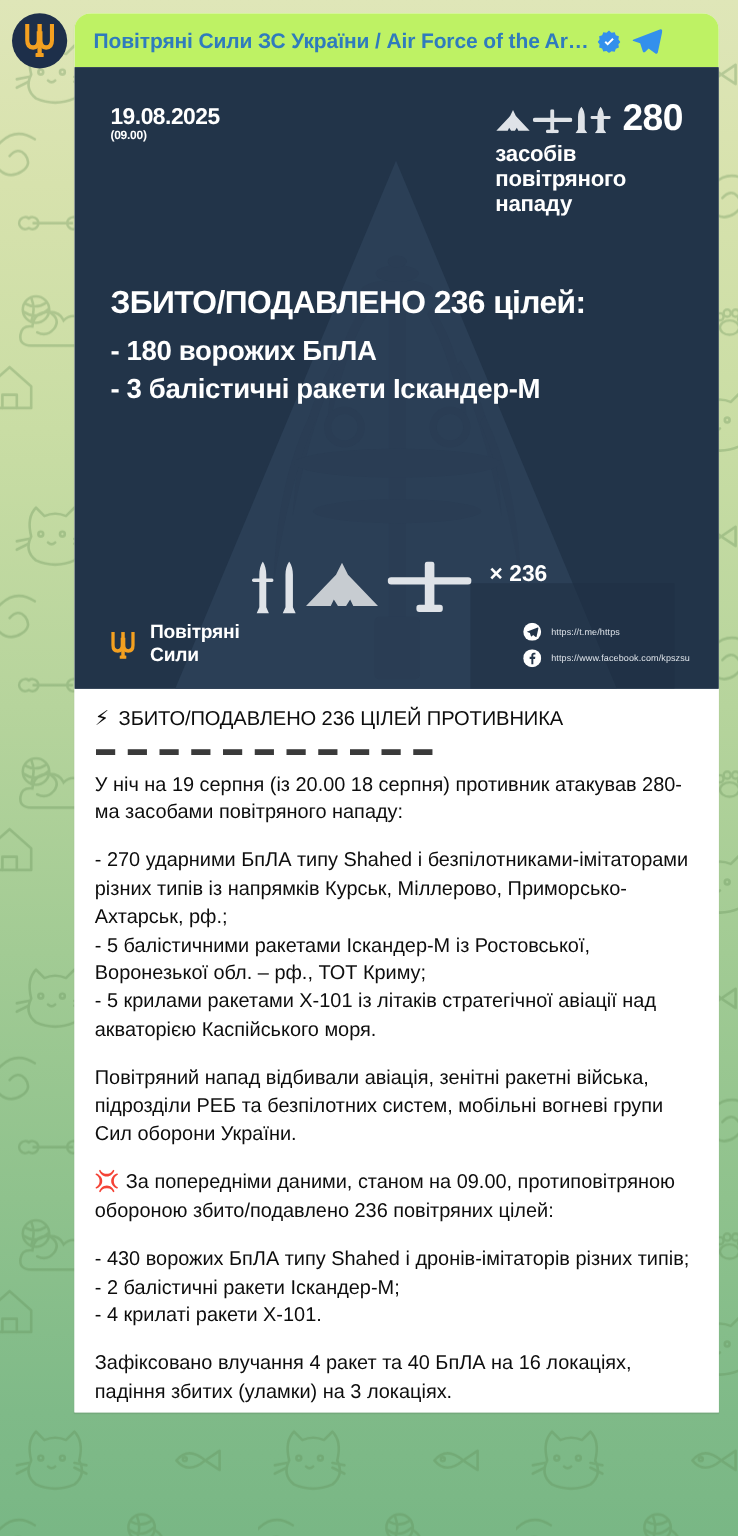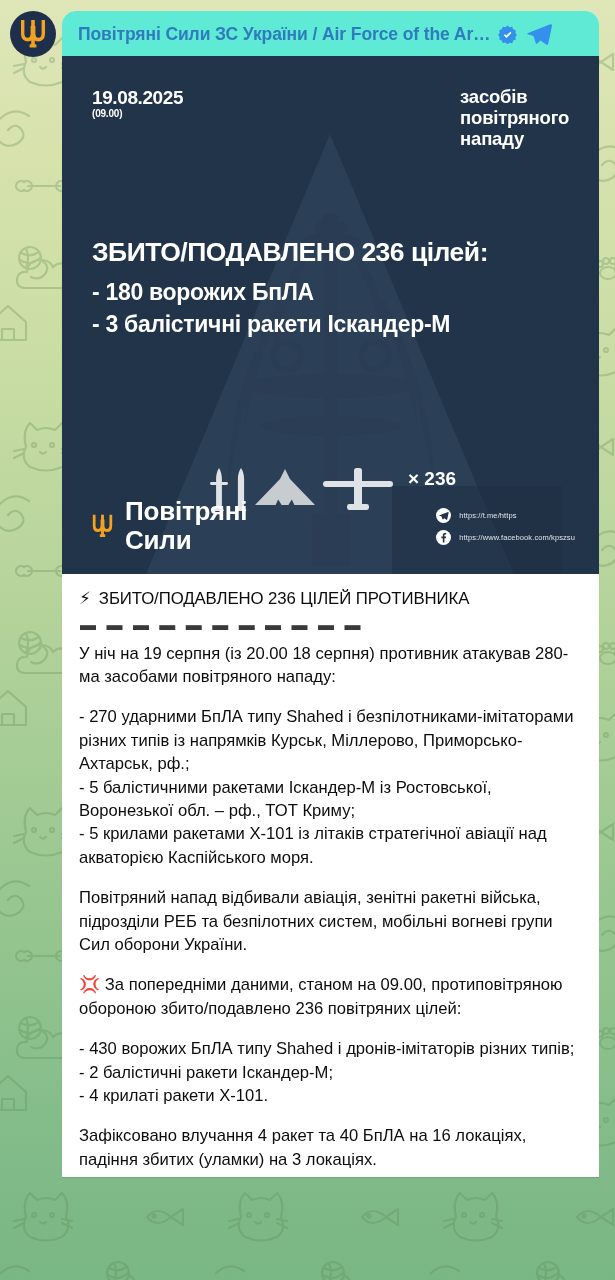--- a/index.html
+++ b/index.html
@@ -58,21 +58,21 @@
     border-radius: 14px 14px 0 0;
     overflow: hidden;
     box-shadow: 0 1px 1px rgba(0,0,0,.10);
   }
 
   .bubble-header {
     display: flex;
     align-items: center;
     gap: 7px;
     padding: 10px 12px 9px 16px;
-    background: #5eead4;
+    background: #bef264;
   }
   .channel-name {
     color: #2f7bbd;
     font-size: 17.5px;
     font-weight: 700;
     white-space: nowrap;
     overflow: hidden;
     text-overflow: clip;
     letter-spacing: -0.1px;
     flex: 0 1 auto;
@@ -137,21 +137,21 @@
   }
   .tally-row svg { display: block; }
   .tally-x { font-size: 19px; font-weight: 700; margin-left: 8px; padding-bottom: 3px; }
 
   .poster-footer {
     position: absolute; left: 30px; right: 24px; bottom: 18px;
     display: flex; align-items: center; justify-content: space-between;
   }
   .brand { display: flex; align-items: center; gap: 12px; }
   .brand-trident { width: 21px; height: 30px; display:block; }
-  .brand-text { font-size: 26px; font-weight: 700; line-height: 1.14; letter-spacing: -0.2px; }
+  .brand-text { font-size: 16px; font-weight: 700; line-height: 1.14; letter-spacing: -0.2px; }
 
   .links { display: flex; flex-direction: column; gap: 7px; }
   .link-row { display: flex; align-items: center; gap: 8px; }
   .link-badge { width: 15px; height: 15px; display:block; flex:0 0 auto; }
   .link-url { font-size: 7.5px; color: #dfe4ea; letter-spacing: .1px; }
 
   
   .msg-text {
     background: #ffffff;
     padding: 13px 17px 6px 17px;
@@ -309,20 +309,44 @@
       </div>
 
       <div class="poster-inner">
         <div class="poster-top">
           <div class="date-block">
             <div class="date-main">19.08.2025</div>
             <div class="date-sub">(09.00)</div>
           </div>
 
           <div class="count-block">
+            <div class="count-row">
+              <div class="count-icons">
+                <svg width="29" height="20" viewBox="0 0 29 20" aria-hidden="true">
+                  <path fill="#dfe3e8" d="M14.5 0.6l2.4 5.1L28.4 18H18.9l-1.2-2.6-1.6 2.6h-3.2l-1.6-2.6L10.1 18H0.6L12.1 5.7z"></path>
+                </svg>
+                <svg width="33" height="20" viewBox="0 0 33 20" aria-hidden="true">
+                  <g fill="#dfe3e8">
+                    <rect x="0" y="7.2" width="33" height="3.4" rx="1.6"></rect>
+                    <rect x="14.6" y="0" width="3.2" height="20" rx="1.2"></rect>
+                    <rect x="11" y="17.2" width="10.6" height="2.8" rx="1.2"></rect>
+                  </g>
+                </svg>
+                <svg width="11" height="22" viewBox="0 0 11 22" aria-hidden="true">
+                  <path fill="#dfe3e8" d="M5.5 0c2 2.6 2.8 5.3 2.8 8.4V19l2.2 3H0.5l2.2-3V8.4C2.7 5.3 3.5 2.6 5.5 0z"></path>
+                </svg>
+                <svg width="17" height="22" viewBox="0 0 17 22" aria-hidden="true">
+                  <g fill="#dfe3e8">
+                    <path d="M8.5 0c1.9 2.6 2.7 5.3 2.7 8.3V19l2.1 3H3.7l2.1-3V8.3C5.8 5.3 6.6 2.6 8.5 0z"></path>
+                    <rect x="0" y="7.6" width="17" height="2.6" rx="1.2"></rect>
+                  </g>
+                </svg>
+              </div>
+              <span class="count-number">280</span>
+            </div>
             <div class="count-label">
               <div>засобів</div>
               <div>повітряного</div>
               <div>нападу</div>
             </div>
           </div>
         </div>
 
         <div class="headline-block">
           <div class="headline">ЗБИТО/ПОДАВЛЕНО 236 цілей:</div>

